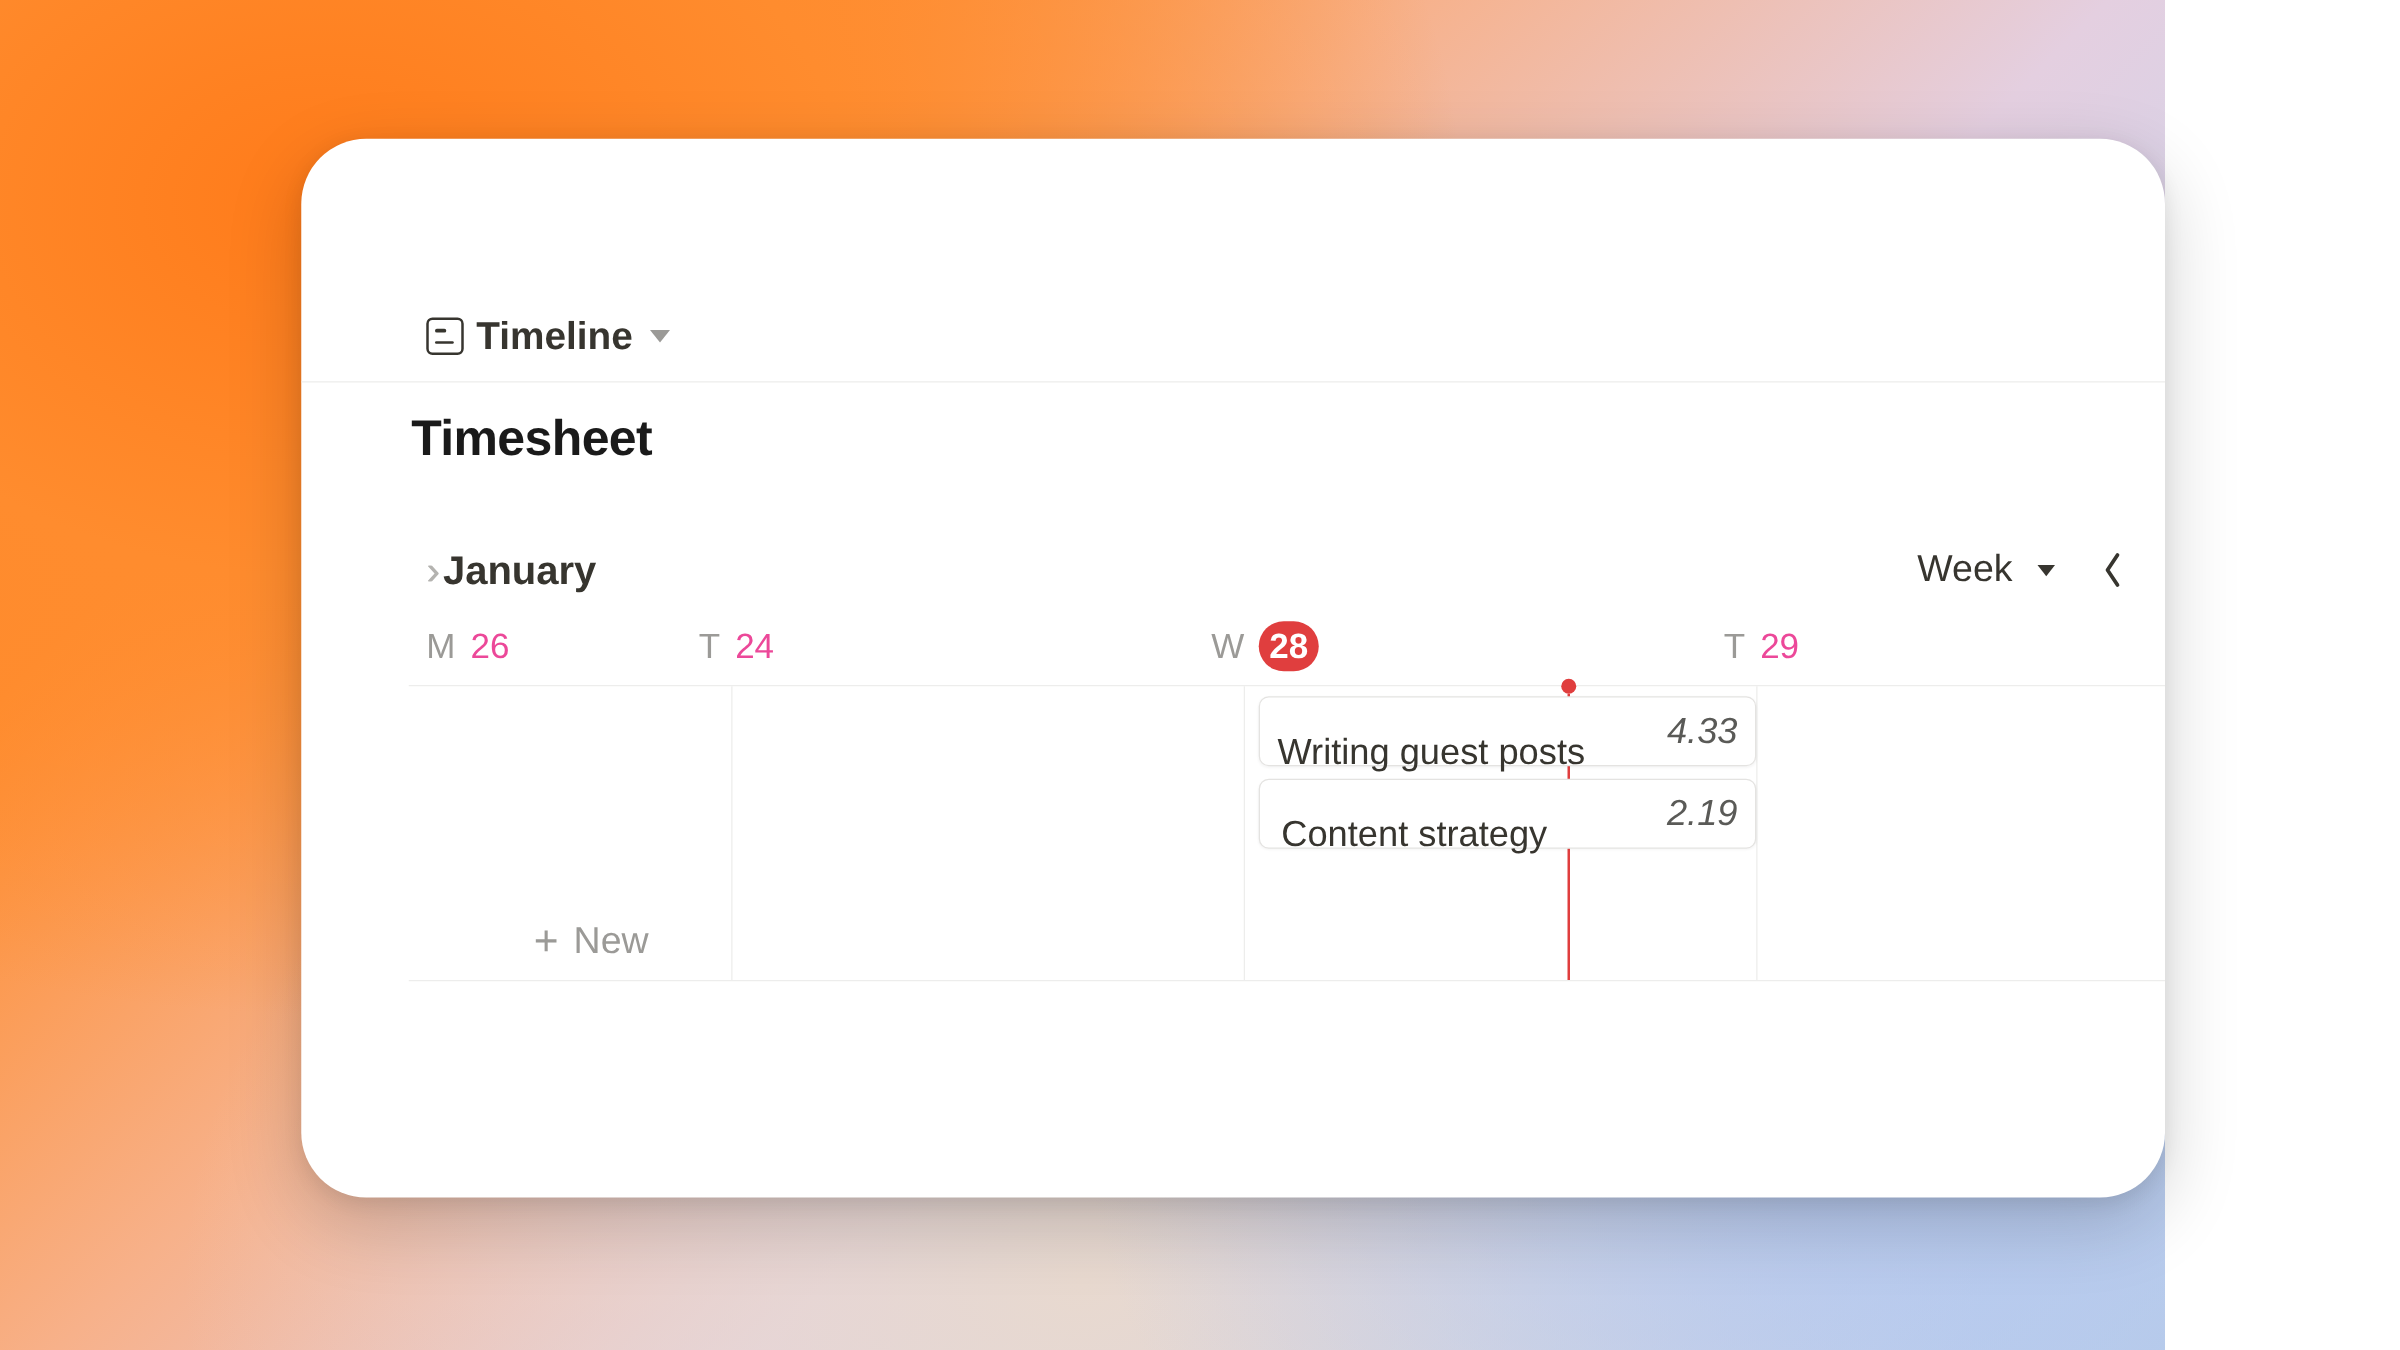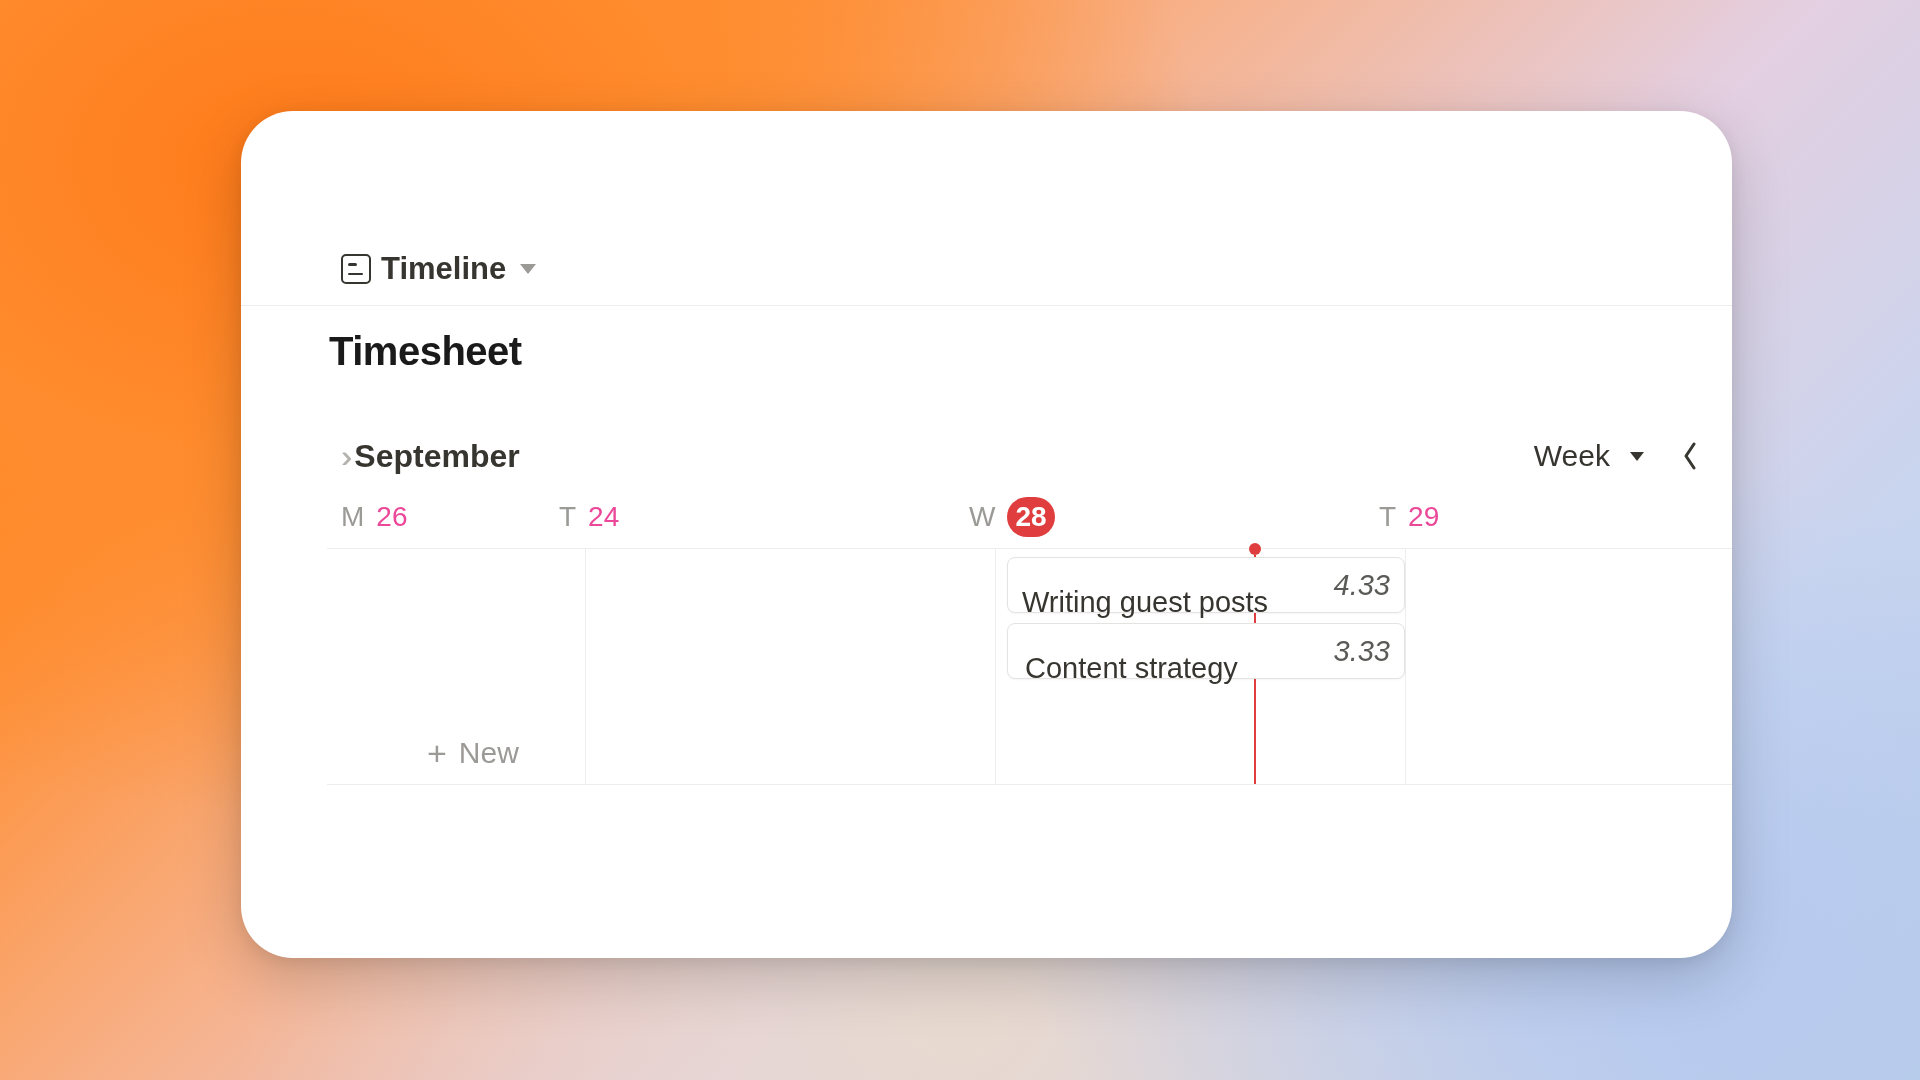--- a/index.html
+++ b/index.html
@@ -1,18 +1,18 @@
 <!DOCTYPE html>
 <html><head>
 <meta charset="utf-8">
 <style>
   * { box-sizing: border-box; margin: 0; padding: 0; }
   html, body { width: 1920px; height: 1080px; overflow: hidden; font-family: -apple-system, BlinkMacSystemFont, "Segoe UI", Helvetica, Arial, sans-serif; }
   .bg {
-    width: 1920px; height: 1080px;
+    width: 1732px; height: 1080px;
     background:
       radial-gradient(ellipse 1200px 900px at 85% 85%, rgba(180,200,240,0.9) 0%, rgba(180,200,240,0) 50%),
       radial-gradient(ellipse 1400px 1000px at 15% 15%, #ff7b1a 0%, #ff8c2e 30%, rgba(255,140,46,0) 65%),
       radial-gradient(ellipse 1200px 900px at 50% 95%, #e8d9cf 0%, rgba(232,217,207,0) 60%),
       linear-gradient(135deg, #ff7a18 0%, #ff8c2e 20%, #f7b18a 40%, #e4cfe0 60%, #c9d5ef 80%, #b8cce8 100%);
     position: relative;
   }
   .card {
     position: absolute;
     left: 241px; top: 111px;
@@ -141,21 +141,21 @@
         <span class="timeline-icon-box"></span>
         <span>Timeline</span>
         <span class="chev-down"></span>
       </div>
     </div>
 
     <div class="page-title">Timesheet</div>
 
     <div class="toolbar">
       <span class="dbl-chev">››</span>
-      <span class="month">September</span>
+      <span class="month">January</span>
       <span class="spacer"></span>
       <div class="week-sel">
         <span>Week</span>
         <span class="chev-down small"></span>
       </div>
       <div class="nav-prev">
         <svg viewBox="0 0 16 28">
             <path d="M12 2 L4 14 L12 26" stroke="#37352f" stroke-width="3" fill="none" stroke-linecap="round" stroke-linejoin="round"></path>
           </svg>
       </div>
@@ -186,21 +186,21 @@
       <div class="col-line c3"></div>
       <div class="now-dot"></div>
       <div class="now-line"></div>
 
       <div class="entry e0">
         <span class="etitle">Writing guest posts</span>
         <span class="eval">4.33</span>
       </div>
       <div class="entry e1">
         <span class="etitle">Content strategy</span>
-        <span class="eval">3.33</span>
+        <span class="eval">2.19</span>
       </div>
 
       <div class="new-row">
         <span class="plus">+</span>
         <span>New</span>
       </div>
     </div>
 
   </div>
 </div>

